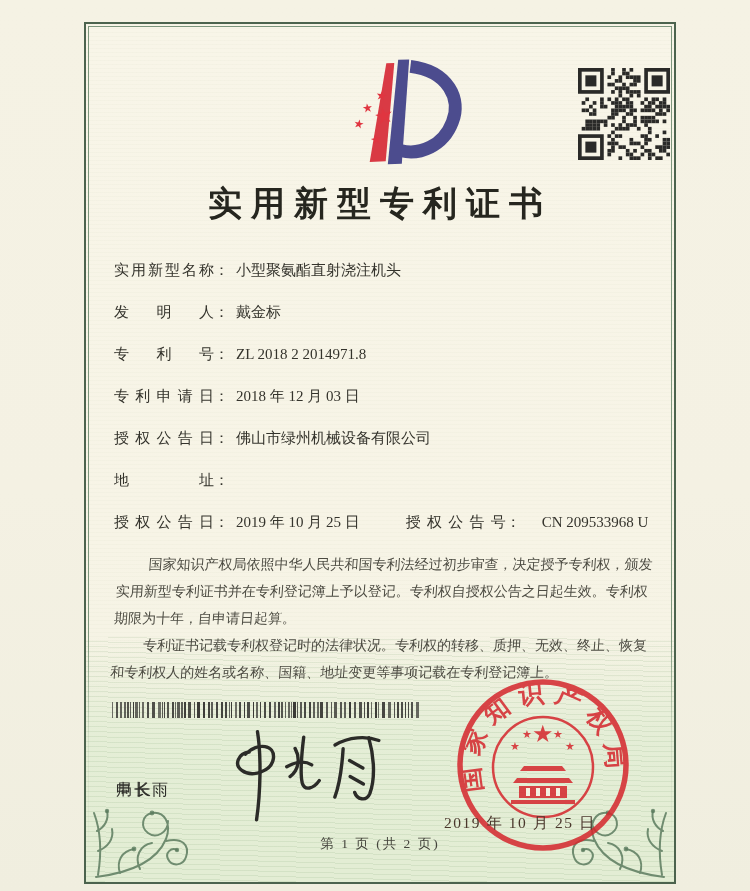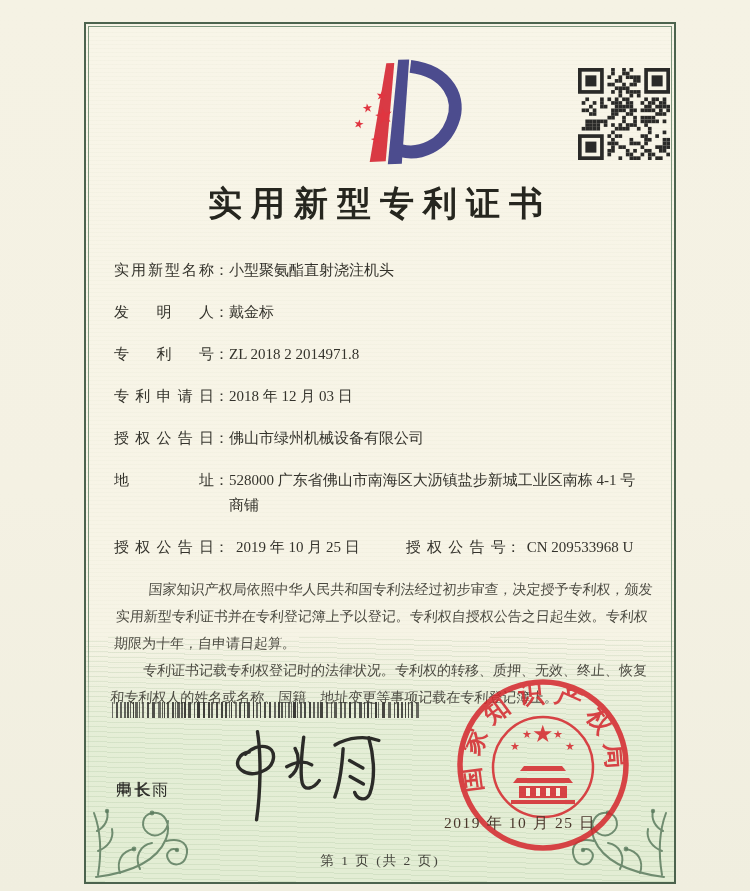--- a/index.html
+++ b/index.html
@@ -21,34 +21,34 @@
   .certno{position:absolute;left:21px;top:46px;font-size:14px;letter-spacing:3px;color:#3c3c38;}
   .logo{position:absolute;left:238px;top:34px;}
   .qr{position:absolute;left:492px;top:44px;}
   .title{position:absolute;left:0;top:157px;width:100%;text-align:center;
          font-size:34px;font-weight:600;letter-spacing:9px;color:#26261f;}
   
   .content{position:absolute;left:28px;top:234px;width:536px;font-size:15px;color:#34332c;}
   .frow{display:flex;margin-bottom:17px;line-height:25px;}
   .flabel{display:inline-block;width:100px;flex:0 0 100px;text-align:justify;text-align-last:justify;}
   .fcolon{flex:0 0 auto;}
-  .fvalue{flex:1;}
+  .fvalue{margin-left:7px;flex:1;}
   .pair2{margin-left:46px;display:flex;}
   .paras{margin-top:16px;color:#4c4b42;font-size:14px;line-height:1.92;transform:skewX(-4deg);}
   .paras p{margin:0;text-indent:2.2em;}
   
   .barcode{position:absolute;left:26px;top:678px;}
   .sig-title{position:absolute;left:30px;top:724px;font-family:"Liberation Sans","DejaVu Sans",sans-serif;
              font-size:16px;letter-spacing:3px;color:#2e2e2a;margin-top:32px;}
   .sig-name{position:absolute;left:30px;top:756px;font-family:"Liberation Sans","DejaVu Sans",sans-serif;
             font-size:16px;letter-spacing:2px;color:#2e2e2a;}
   .signature{position:absolute;left:122px;top:700px;}
   .seal{position:absolute;left:366px;top:650px;opacity:0.86;}
   .seal-date{position:absolute;left:358px;top:789px;font-size:15.5px;letter-spacing:1.5px;color:#4a372c;}
-  .footer{position:absolute;left:0;bottom:12px;width:100%;text-align:center;font-size:13.5px;
+  .footer{position:absolute;left:0;bottom:29px;width:100%;text-align:center;font-size:13.5px;
           letter-spacing:2px;color:#44443c;}
   .orn{position:absolute;bottom:3px;}
   .orn-left{left:4px;}
   .orn-right{right:4px;transform:scaleX(-1);}
 </style>
 </head>
 <body>
 
 <div class="page">
   <div class="cert">
@@ -335,30 +335,29 @@
         <span class="fvalue">2018 年 12 月 03 日</span>
       </div>
       <div class="frow">
         <span class="flabel">授权公告日</span>
           <span class="fcolon">：</span>
         <span class="fvalue">佛山市绿州机械设备有限公司</span>
       </div>
       <div class="frow">
         <span class="flabel">地址</span>
           <span class="fcolon">：</span>
-        <span class="fvalue">528000 广东省佛山市南海区大沥镇盐步新城工业区南栋 4-1 号商铺</span>
       </div>
       <div class="frow">
         <span class="flabel">授权公告日</span>
           <span class="fcolon">：</span>
         <span style="margin-left:7px;">2019 年 10 月 25 日</span>
         <span class="pair2">
           <span class="flabel">授权公告号</span>
             <span class="fcolon">：</span>
-          <span style="margin-left:6px;text-align:center;">CN 209533968 U</span>
+          <span style="margin-left:21px;text-align:center;">CN 209533968 U</span>
         </span>
       </div>
       <div class="paras">
         <p>国家知识产权局依照中华人民共和国专利法经过初步审查，决定授予专利权，颁发实用新型专利证书并在专利登记簿上予以登记。专利权自授权公告之日起生效。专利权期限为十年，自申请日起算。</p>
         <p>专利证书记载专利权登记时的法律状况。专利权的转移、质押、无效、终止、恢复和专利权人的姓名或名称、国籍、地址变更等事项记载在专利登记簿上。</p>
       </div>
     </div>
 
     <svg class="barcode" id="barcode" width="308" height="16" viewBox="0 0 308 16">
         <rect x="0" y="0" width="1" height="16" fill="#3a3a36" opacity="0.7185874772723764"></rect>

